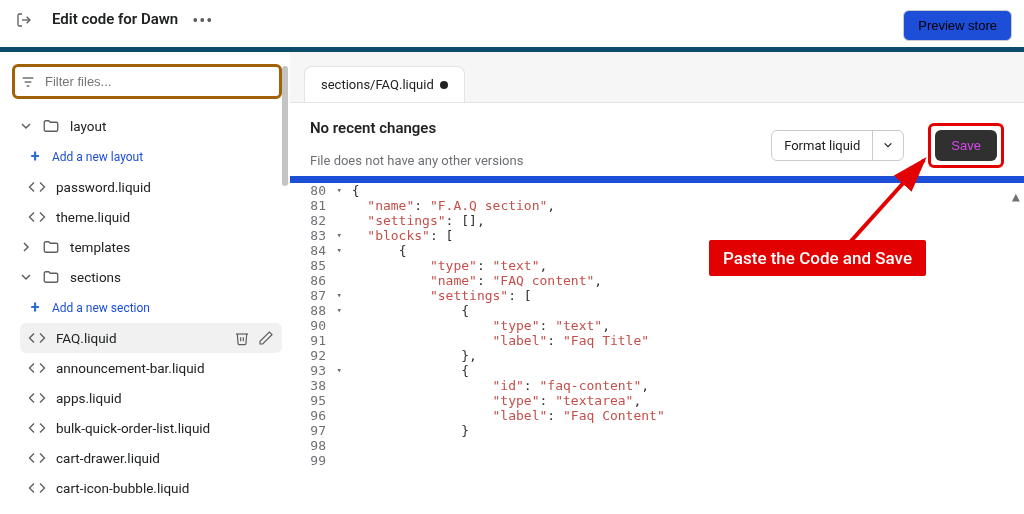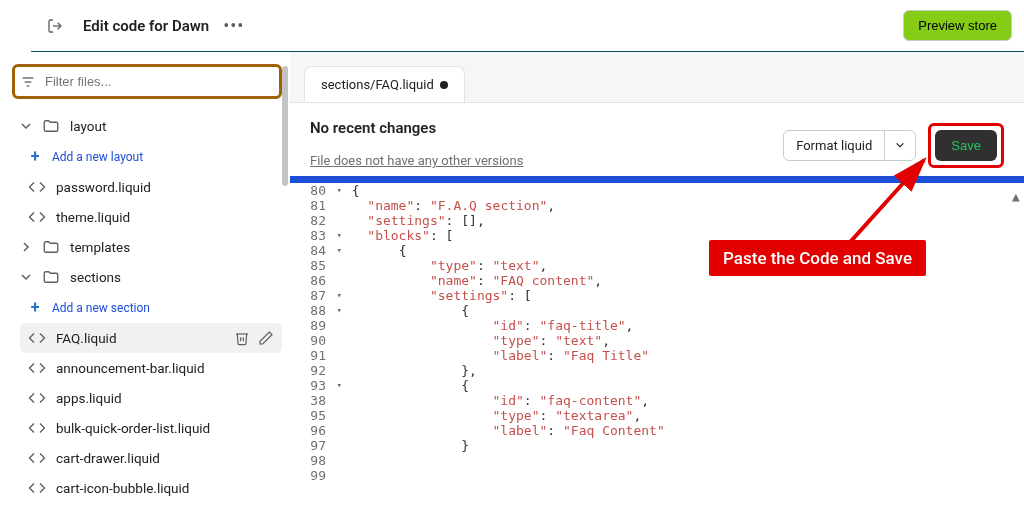--- a/index.html
+++ b/index.html
@@ -1,21 +1,21 @@
 <!DOCTYPE html>
 <html><head>
 <meta charset="utf-8">
 <style>
 * { box-sizing: border-box; margin: 0; padding: 0; }
 body { font-family: -apple-system, BlinkMacSystemFont, 'Segoe UI', Roboto, sans-serif; background: #fff; height: 514px; width: 1024px; overflow: hidden; font-size: 14px; color: #202223; }
-.topbar { display: flex; align-items: center; padding: 10px 12px; border-bottom: 1px solid #0c4a6e; height: 52px; margin-left: 31px; }
+.topbar { display: flex; align-items: flex-start; padding: 10px 12px; border-bottom: 5px solid #0c4a6e; height: 52px; }
 .exit-icon { width: 20px; height: 20px; cursor: pointer; padding: 2px; color: #5c5f62; margin-right: 18px; margin-left: 2px; }
 .title { font-size: 15px; font-weight: 600; color: #202223; margin-right: 14px; }
 .dots { color: #5c5f62; font-size: 18px; letter-spacing: 1px; cursor: pointer; }
-.preview-btn { margin-left: auto; background: #84cc16; border: 1px solid #c9cccf; border-radius: 6px; padding: 7px 14px; font-size: 13px; font-weight: 500; cursor: pointer; }
+.preview-btn { margin-left: auto; background: #1d4ed8; border: 1px solid #c9cccf; border-radius: 6px; padding: 7px 14px; font-size: 13px; font-weight: 500; cursor: pointer; }
 .main { display: flex; height: calc(514px - 52px); }
 .sidebar { width: 290px; padding: 12px 8px 12px 12px; overflow-y: auto; position: relative; }
 .scrollbar-stub { position: absolute; right: 2px; top: 14px; width: 6px; height: 120px; background: #c4c4c4; border-radius: 3px; }
 .filter-wrap { position: relative; margin-bottom: 12px; }
 .filter-input { width: 100%; padding: 7px 10px 7px 30px; border: 3px solid #a16207; border-radius: 6px; font-size: 13px; color: #6d7175; }
 .filter-icon { position: absolute; left: 8px; top: 50%; transform: translateY(-50%); color: #5c5f62; width: 16px; height: 16px; }
 .tree-item { display: flex; align-items: center; padding: 6px 8px; border-radius: 6px; cursor: pointer; gap: 10px; font-size: 13.5px; }
 .tree-item.active { background: #f1f1f1; }
 .chev { width: 12px; height: 12px; color: #5c5f62; flex-shrink: 0; }
 .folder-icon, .file-icon { width: 18px; height: 18px; color: #5c5f62; flex-shrink: 0; }
@@ -24,26 +24,26 @@
 .nested { margin-left: 8px; }
 .item-actions { margin-left: auto; display: flex; gap: 8px; color: #5c5f62; }
 .item-actions svg { width: 16px; height: 16px; }
 .editor { flex: 1; background: #f6f6f7; display: flex; flex-direction: column; }
 .tab-row { display: flex; padding: 14px 0 0 14px; }
 .tab { background: #fff; border: 1px solid #e1e3e5; border-bottom: none; border-radius: 8px 8px 0 0; padding: 10px 16px; font-size: 13px; display: flex; align-items: center; gap: 6px; }
 .dot { width: 8px; height: 8px; background: #202223; border-radius: 50%; }
 .editor-body { background: #fff; flex: 1; display: flex; flex-direction: column; overflow: hidden; border-top: 1px solid #e1e3e5; }
 .editor-header { display: flex; align-items: flex-end; padding: 16px 20px 8px 20px; border-bottom: 7px solid #1d4ed8; }
 .no-changes { font-size: 15px; font-weight: 600; }
-.sub { font-size: 13px; color: #6d7175; margin-top: 16px; text-decoration: underline; }
-.header-right { margin-left: auto; display: flex; gap: 12px; align-items: center; }
+.sub { font-size: 13px; color: #6d7175; margin-top: 16px; }
+.header-right { margin-left: auto; display: flex; gap: 24px; align-items: center; }
 .format-btn { display: flex; align-items: center; border: 1px solid #c9cccf; border-radius: 6px; overflow: hidden; }
 .format-btn span { padding: 7px 12px; font-size: 13px; }
 .format-btn .caret { border-left: 1px solid #c9cccf; padding: 7px 10px; }
-.save-btn { background: #303030; color: #22c55e; border: none; border-radius: 6px; padding: 8px 16px; font-size: 13px; font-weight: 500; cursor: pointer; }
+.save-btn { background: #303030; color: #d946ef; border: none; border-radius: 6px; padding: 8px 16px; font-size: 13px; font-weight: 500; cursor: pointer; }
 .save-wrap { border: 3px solid #e20000; border-radius: 6px; padding: 4px; }
 .code-area { flex: 1; overflow: auto; font-family: 'Menlo', 'Consolas', monospace; font-size: 13px; position: relative; }
 .code-line { display: flex; }
 .gutter { width: 46px; text-align: right; padding-right: 10px; color: #6d7175; user-select: none; flex-shrink: 0; position: relative; }
 .gutter .fold { position: absolute; right: -6px; top: 2px; color: #6d7175; font-size: 9px; }
 .code { white-space: pre; color: #202223; }
 .k { color: #c5504b; } 
 .p { color: #303030; } 
 .annotation { position: absolute; background: #e20000; color: #fff; padding: 8px 14px; font-size: 17px; font-weight: 500; border-radius: 2px; top: 240px; right: 98px; z-index: 5; }
 .arrow { position: absolute; top: 140px; right: 70px; z-index: 4; pointer-events: none; }
@@ -241,24 +241,20 @@
           </div>
           <div class="code-line">
             <div class="gutter">87<span class="fold">▾</span></div>
             <div class="code">            <span class="k">"settings"</span><span class="p">: [</span></div>
           </div>
           <div class="code-line">
             <div class="gutter">88<span class="fold">▾</span></div>
             <div class="code">                <span class="p">{</span></div>
           </div>
           <div class="code-line">
-            <div class="gutter">89</div>
-            <div class="code">                    <span class="k">"id"</span><span class="p">: </span><span class="k">"faq-title"</span><span class="p">,</span></div>
-          </div>
-          <div class="code-line">
             <div class="gutter">90</div>
             <div class="code">                    <span class="k">"type"</span><span class="p">: </span><span class="k">"text"</span><span class="p">,</span></div>
           </div>
           <div class="code-line">
             <div class="gutter">91</div>
             <div class="code">                    <span class="k">"label"</span><span class="p">: </span><span class="k">"Faq Title"</span></div>
           </div>
           <div class="code-line">
             <div class="gutter">92</div>
             <div class="code">                <span class="p">},</span></div>

